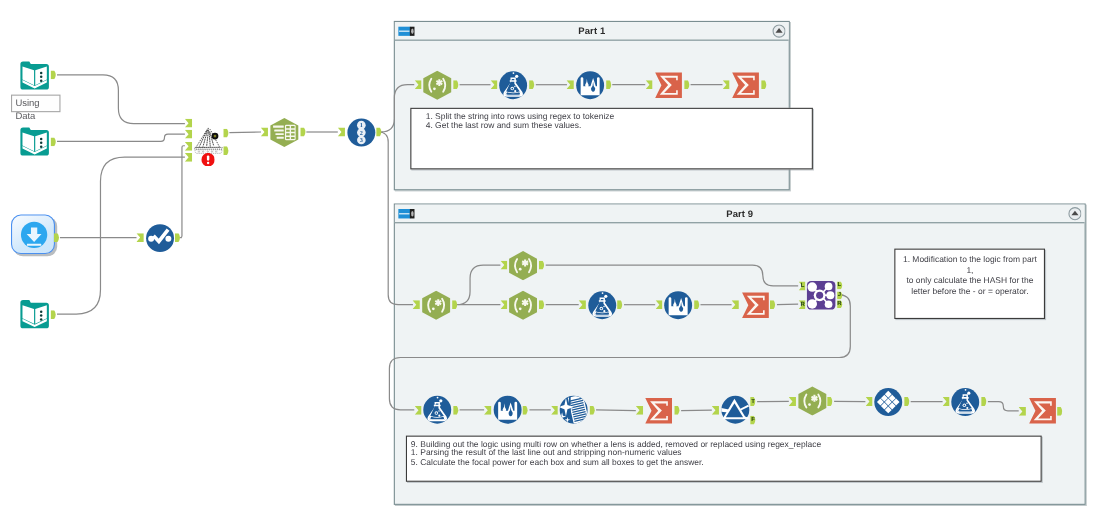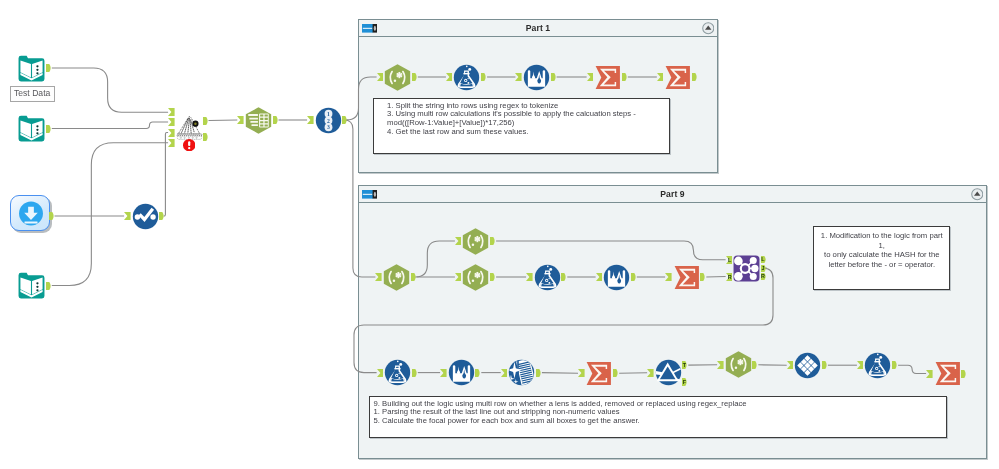--- a/index.html
+++ b/index.html
@@ -50,36 +50,35 @@
           <rect x="10.6" y="0" width="4.4" height="8.6" fill="#1f1f1f"></rect>
           <ellipse cx="12.9" cy="4.3" rx="1.15" ry="2.5" fill="#b8b8b8"></ellipse>
         </svg>
         <div class="ctitle" data-name="container-title">Part 9</div>
         <svg width="12" height="12" viewBox="0 0 12 12" class="ccol" data-name="collapse-up-icon" style="display: block;">
           <circle cx="6" cy="6" r="5.3" fill="#e9edef" stroke="#8d9ba0" stroke-width="1"></circle>
           <path d="M6 3.4 L9.1 7.4 L2.9 7.4 Z" fill="#4a4a4a"></path>
         </svg>
       </div>
     </div>
-    <div class="cmt" data-name="comment-box" style="left: 373px; top: 98px; width: 297px; height: 56px; padding-left: 13px;">
+    <div class="cmt" data-name="comment-box" style="left: 373px; top: 98px; width: 366px; height: 56px; padding-left: 13px;">
       <div data-name="comment-line">1. Split the string into rows using regex to tokenize</div>
-      <div data-name="comment-line">3. Using multi row calculations it's possible to apply the calcuation steps - mod(([Row-1:Value]+[Value])*17,256)</div>
       <div data-name="comment-line">4. Get the last row and sum these values.</div>
     </div>
     <div class="cmt ctr" data-name="comment-box" style="left: 813px; top: 226px; width: 137px; height: 64px;">
       <div data-name="comment-line">1. Modification to the logic from part 1,</div>
       <div data-name="comment-line">to only calculate the HASH for the</div>
       <div data-name="comment-line">letter before the - or = operator.</div>
     </div>
     <div class="cmt" data-name="comment-box" style="left: 369px; top: 396px; width: 578px; height: 42px;">
       <div data-name="comment-line">9. Building out the logic using multi row on whether a lens is added, removed or replaced using regex_replace</div>
       <div data-name="comment-line">1. Parsing the result of the last line out and stripping non-numeric values</div>
       <div data-name="comment-line">5. Calculate the focal power for each box and sum all boxes to get the answer.</div>
     </div>
-    <div class="lbl" data-name="tool-label" style="left: 10px; top: 86px; width: 45px; height: 16px;">Test Data</div>
+    <div class="lbl" data-name="tool-label" style="left: 10px; top: 86px; width: 45px; height: 16px;">Using Data</div>
     <div class="tool" data-name="text-input-tool" style="left: 18px; top: 54.5px; width: 27px; height: 27px;">
       <svg width="27" height="27" viewBox="0 0 27 27" data-name="text-input-tool-icon" style="display: block;">
         <path d="M0.54 3.24 Q0.54 0.81 2.97 0.81 L8.64 0.81 L9.99 3.24 L24.03 3.24 Q26.46 3.24 26.46 5.67 L26.46 24.03 Q26.46 26.46 24.03 26.46 L2.97 26.46 Q0.54 26.46 0.54 24.03 Z" fill="#089c92"></path>
         <path d="M2.43 5.40 L12.96 8.91 L12.96 22.41 L2.43 17.28 Z" fill="#ffffff"></path>
         <path d="M24.57 5.40 L14.04 8.91 L14.04 22.41 L24.57 17.28 Z" fill="#ffffff"></path>
         <path d="M2.43 17.82 L13.50 23.22 L24.57 17.82 L24.57 19.98 L13.50 25.38 L2.43 19.98 Z" fill="#ffffff"></path>
         <circle cx="19.44" cy="11.34" r="1.1340000000000001" fill="#0d3c38"></circle>
         <circle cx="19.44" cy="14.850000000000001" r="1.1340000000000001" fill="#0d3c38"></circle>
         <circle cx="19.44" cy="18.36" r="1.1340000000000001" fill="#0d3c38"></circle>
       </svg>

